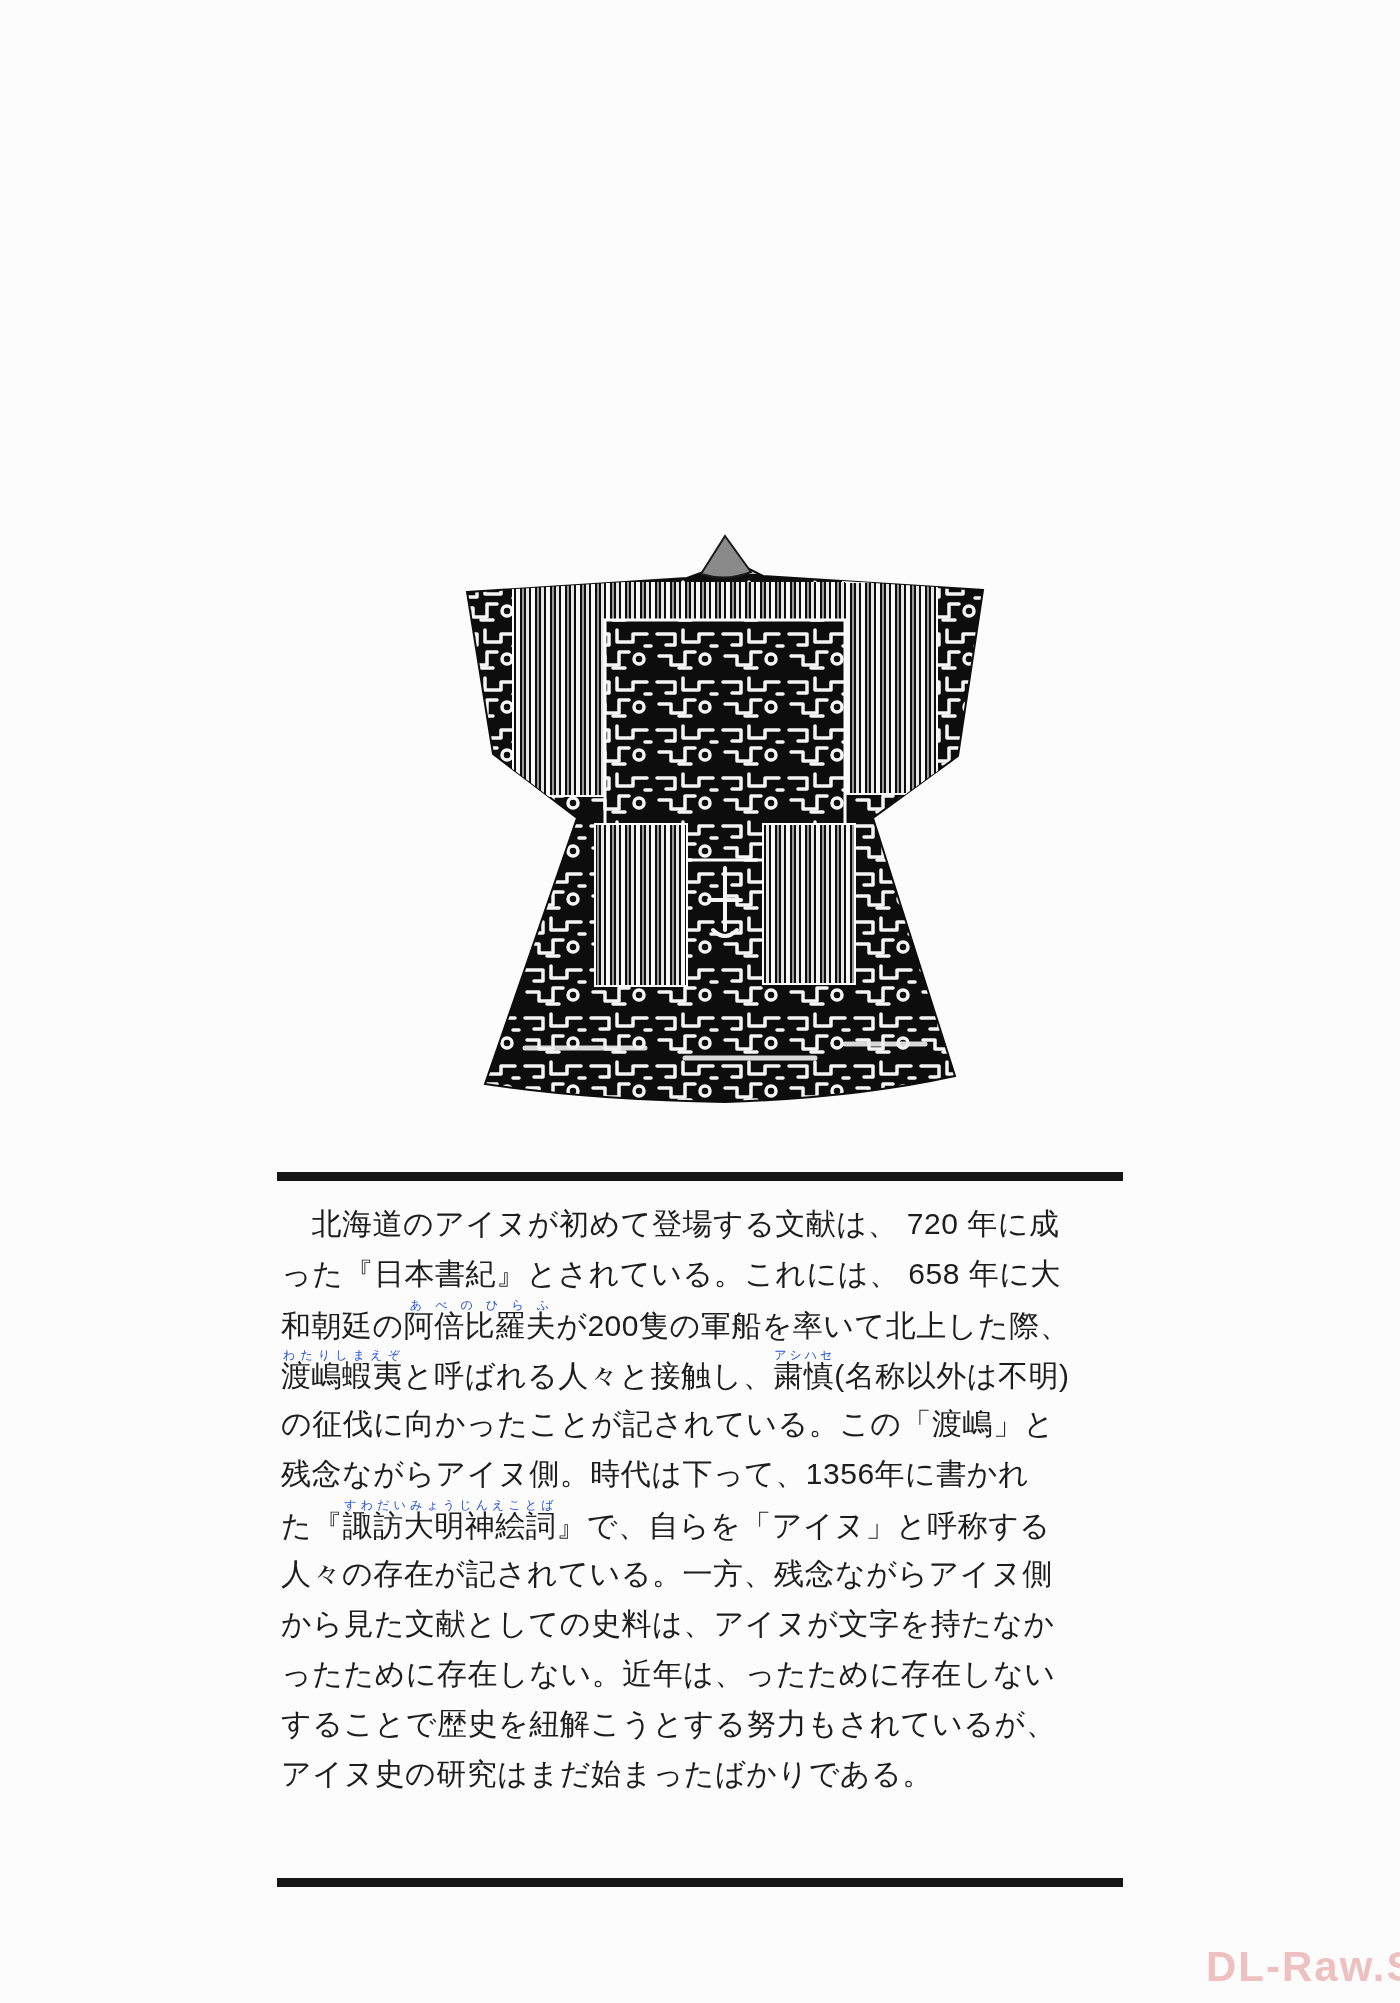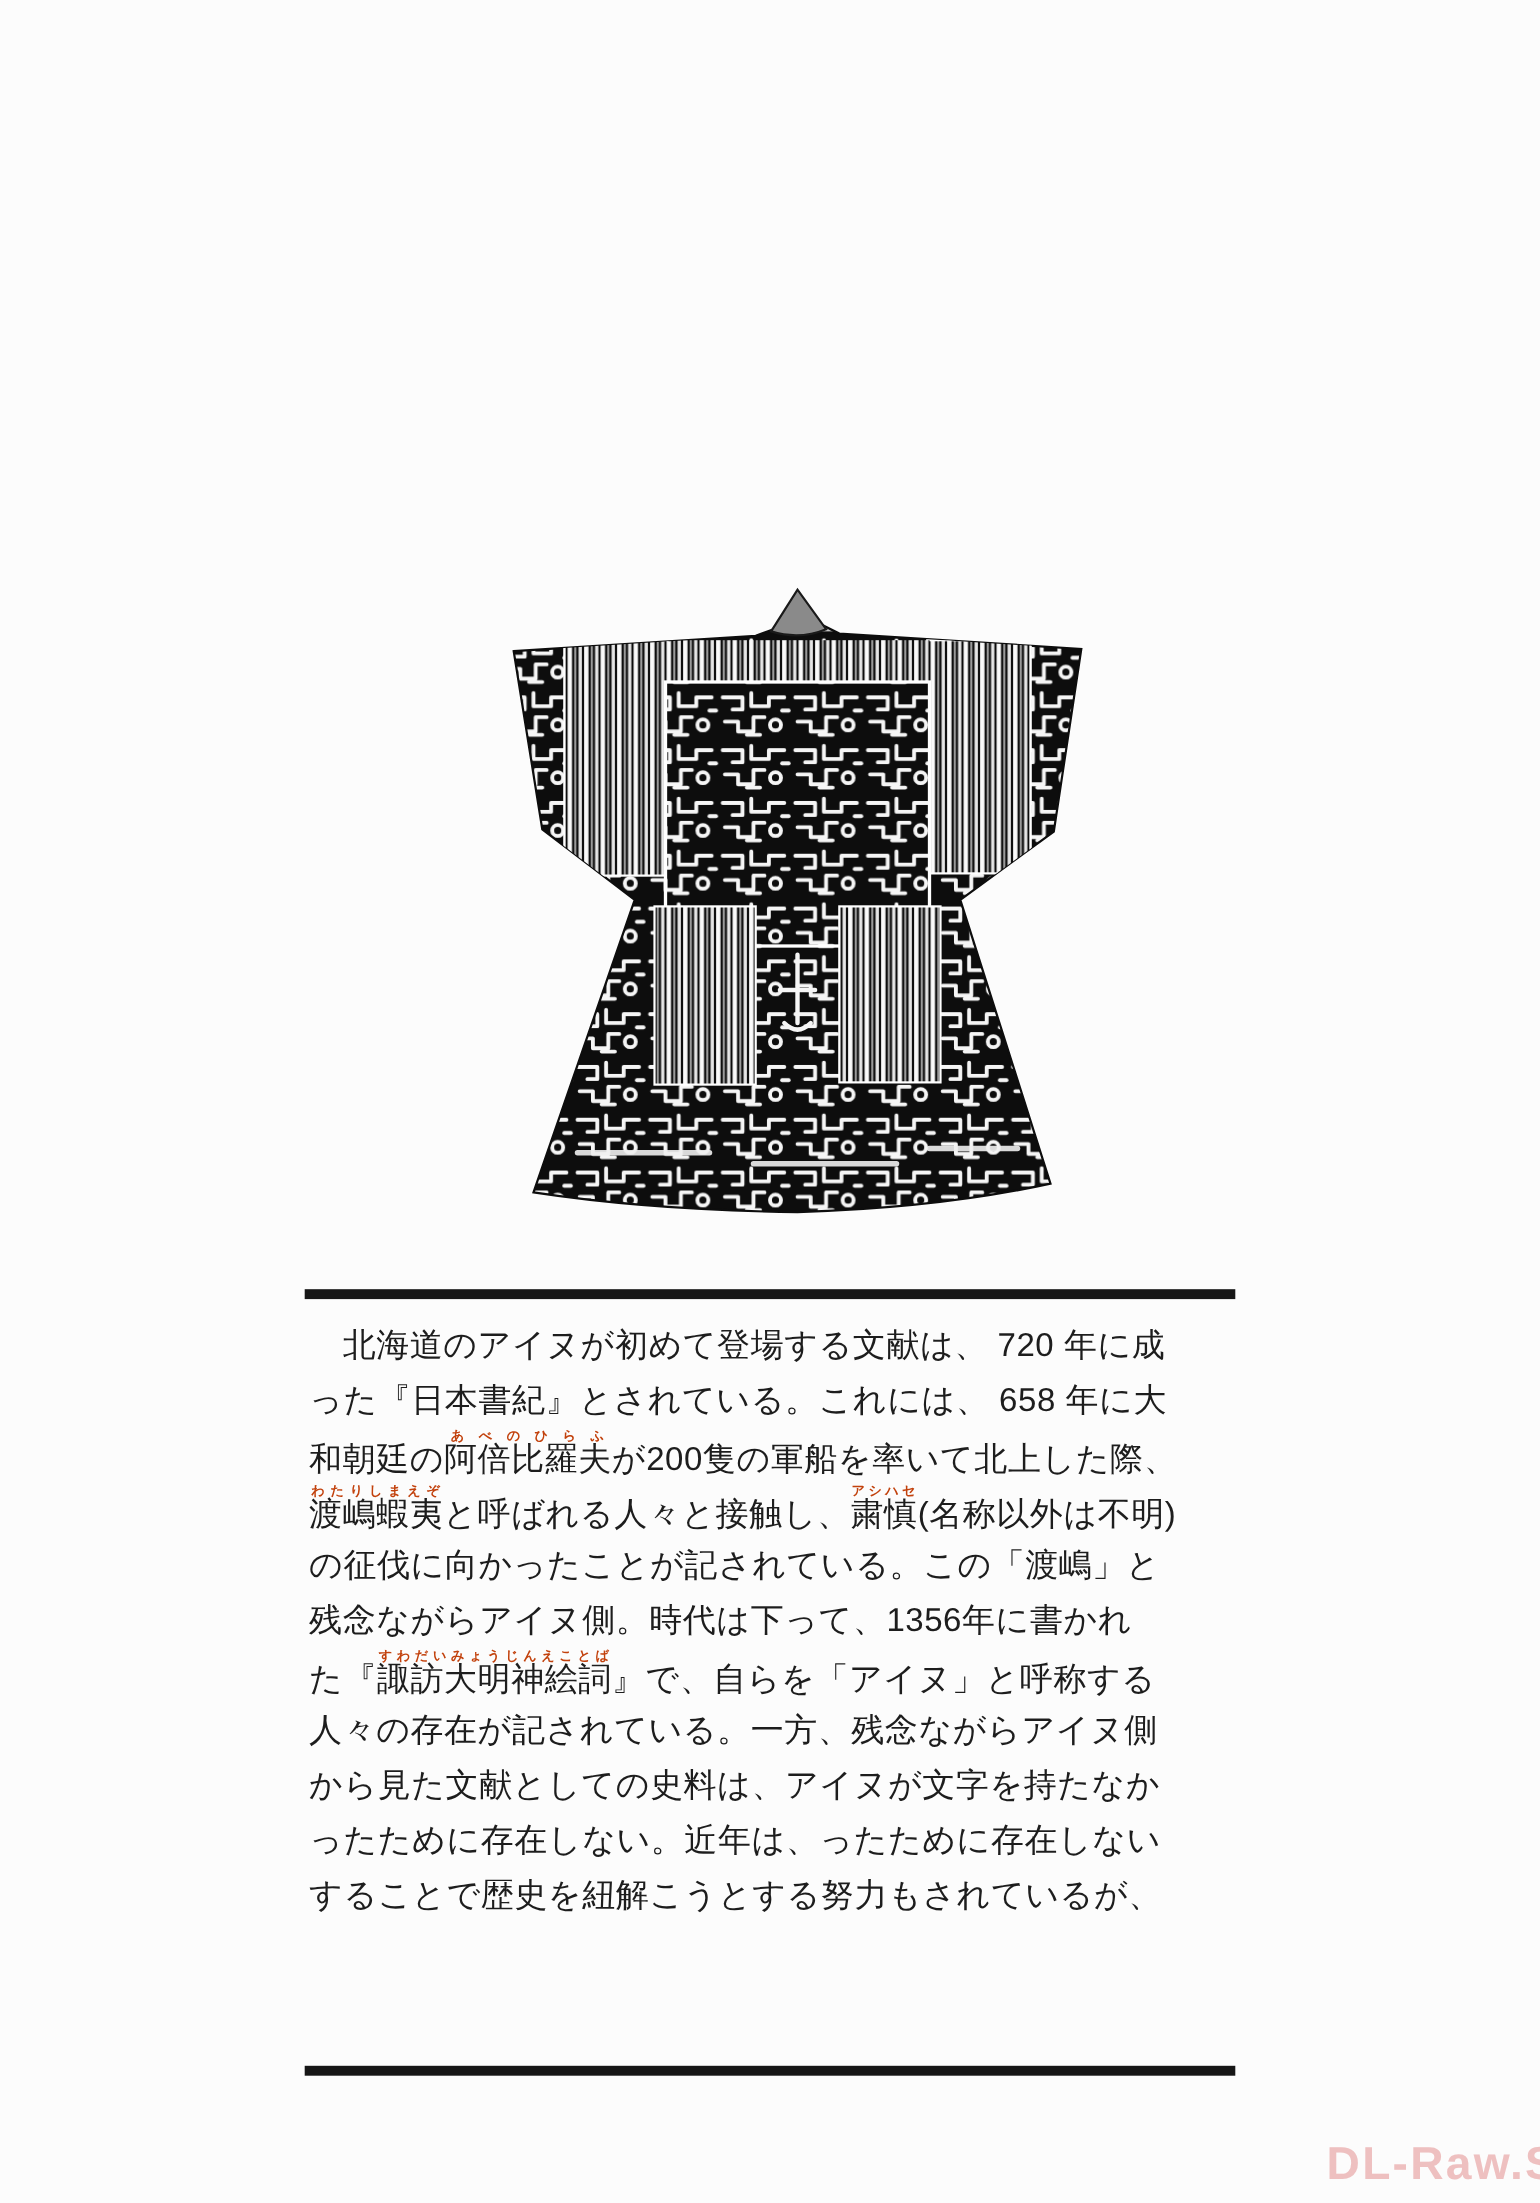--- a/index.html
+++ b/index.html
@@ -21,21 +21,21 @@
   .rule-top{top:1172px;}
   .rule-bottom{top:1878px;}
   .paragraph{
     position:absolute;left:281px;top:1199px;width:842px;
     color:#1d1d1d;font-size:30px;
   }
   .tline{
     height:50px;line-height:50px;white-space:nowrap;letter-spacing:0.5px;
   }
   ruby{ruby-position:over;}
-  rt{font-size:12px;letter-spacing:1px;color:#c2410c;font-weight:bold;}
+  rt{font-size:12px;letter-spacing:1px;color:#1d4ed8;font-weight:normal;}
   
   .watermark{
     position:absolute;left:1206px;top:1943px;
     font-size:42px;font-weight:bold;letter-spacing:2px;
     color:#eec0c0;
     white-space:nowrap;
   }
 </style>
 </head>
 <body>
@@ -108,16 +108,17 @@
     <div class="tline">った『日本書紀』とされている。これには、 658 年に大</div>
     <div class="tline">和朝廷の<ruby>阿倍比羅夫<rt>あべのひらふ</rt></ruby>が200隻の軍船を率いて北上した際、</div>
     <div class="tline"><ruby>渡嶋蝦夷<rt>わたりしまえぞ</rt></ruby>と呼ばれる人々と接触し、<ruby>粛慎<rt>アシハセ</rt></ruby>(名称以外は不明)</div>
     <div class="tline">の征伐に向かったことが記されている。この「渡嶋」と</div>
     <div class="tline">残念ながらアイヌ側。時代は下って、1356年に書かれ</div>
     <div class="tline">た『<ruby>諏訪大明神絵詞<rt>すわだいみょうじんえことば</rt></ruby>』で、自らを「アイヌ」と呼称する</div>
     <div class="tline">人々の存在が記されている。一方、残念ながらアイヌ側</div>
     <div class="tline">から見た文献としての史料は、アイヌが文字を持たなか</div>
     <div class="tline">ったために存在しない。近年は、ったために存在しない</div>
     <div class="tline">することで歴史を紐解こうとする努力もされているが、</div>
+    <div class="tline">アイヌ史の研究はまだ始まったばかりである。</div>
   </div>
 <div class="rule rule-bottom"></div>
 
 <div class="watermark" style="color: rgb(238, 192, 192);">DL-Raw.S</div>
 
 </body></html>

